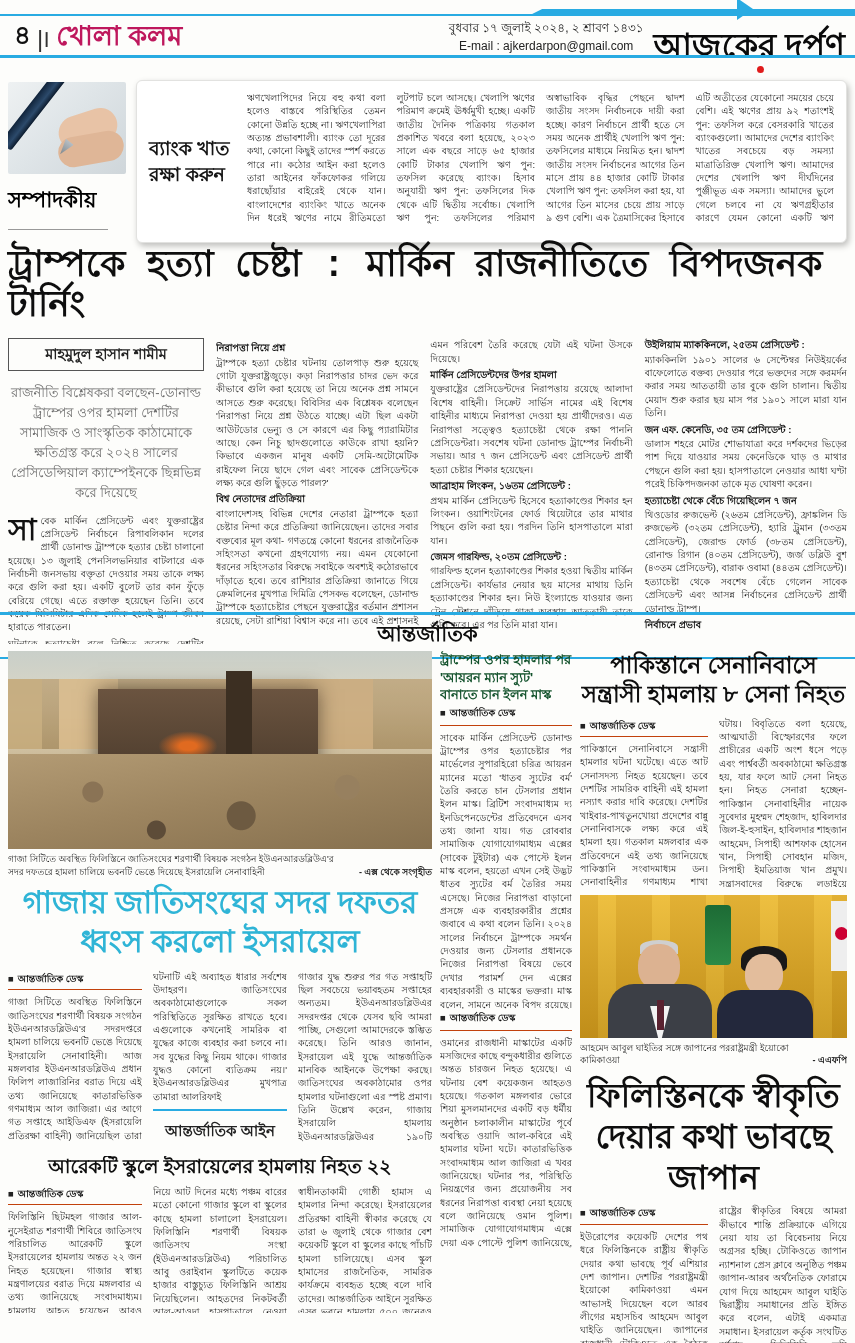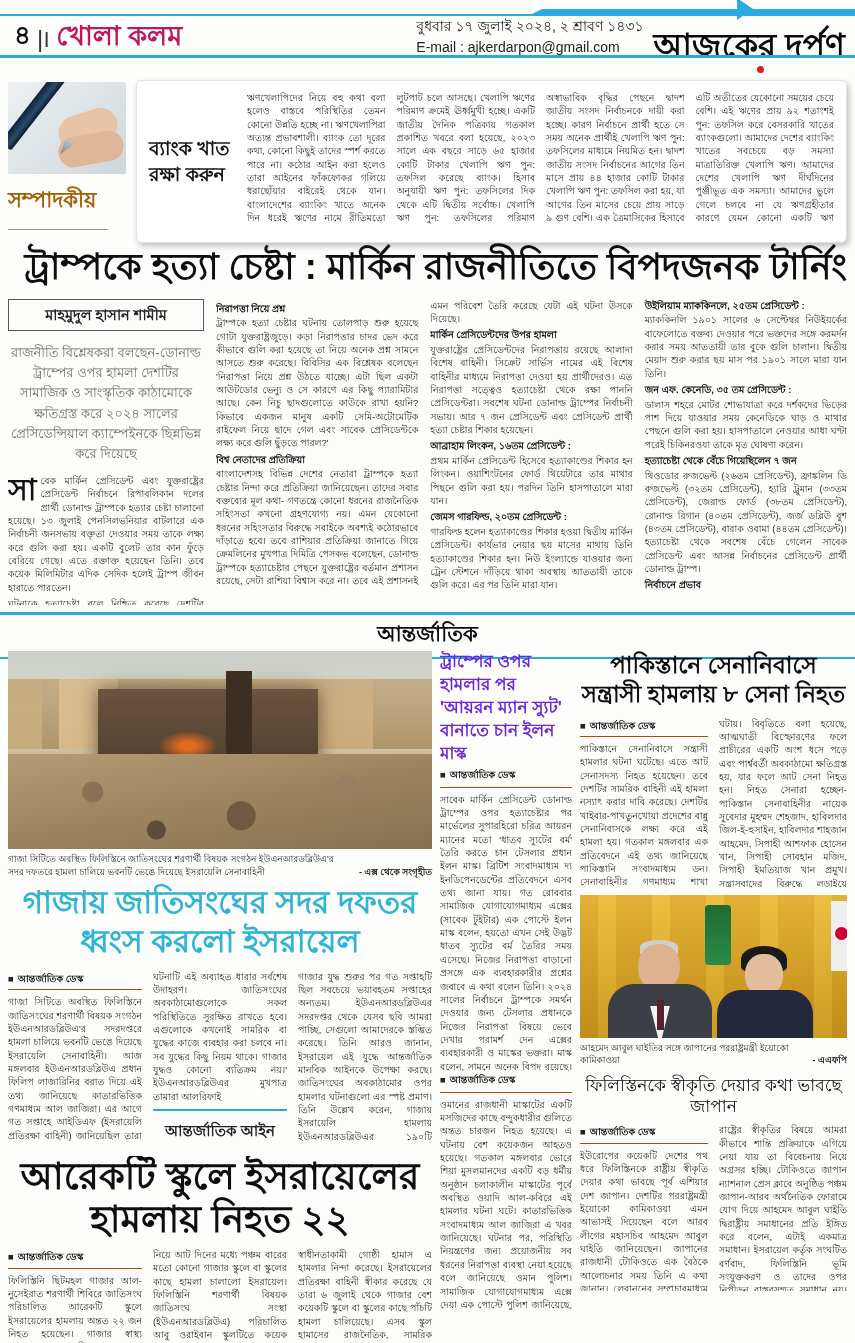--- a/index.html
+++ b/index.html
@@ -11,42 +11,42 @@
   }
   
   .rule-top { position:absolute; left:0; top:14px; width:100%; height:2px; background:#29abe2; }
   .rule-top-right { position:absolute; right:0; top:9px; width:38%; height:6px; background:#29abe2;
     clip-path:polygon(12px 0,100% 0,100% 100%,0 100%); }
   .rule-header-bottom { position:absolute; left:0; top:55px; width:100%; height:3px; background:#29abe2; }
   .header-row { position:absolute; left:14px; right:10px; top:18px; height:38px; display:flex; align-items:center; }
   .page-no { font-size:26px; font-weight:bold; color:#111; }
   .page-sep { font-size:24px; color:#333; margin:0 8px 0 6px; font-weight:normal; letter-spacing:-2px; }
   .section-name { font-size:27px; font-weight:bold; color:#be185d; }
-  .header-mid { margin-left:auto; text-align:left; font-size:14px; line-height:1.5; color:#222; }
+  .header-mid { margin-left:auto; text-align:center; font-size:12px; line-height:1.5; color:#222; }
   .masthead-wrap { display:flex; align-items:center; margin-left:10px;flex-direction:column; }
   .masthead-arrow { width:0; height:0; border-left:16px solid #29abe2; border-top:11px solid transparent; border-bottom:11px solid transparent; margin-right:8px; }
   .masthead { position:relative; font-size:33px; font-weight:bold; color:#0a0a0a; letter-spacing:0px; }
   .masthead-dot { position:absolute; left:54%; bottom:3px; width:7px; height:7px; border-radius:50%; background:#e01b1b; }
   
   #editorial { position:absolute; left:8px; right:8px; top:80px; height:163px; display:flex; }
   .edit-left { width:128px; flex:none; padding-top:2px; }
   .pen-photo { width:118px; height:92px; position:relative; overflow:hidden; border-radius:2px;
     background:linear-gradient(135deg,#eef1f2 0%,#dfe5e8 45%,#cfd6da 100%); }
   .pen-body { position:absolute; left:18px; top:-16px; width:14px; height:90px; background:linear-gradient(90deg,#10233a,#2c4a6b 60%,#0d1c2e); transform:rotate(38deg); border-radius:3px; }
   .pen-tip { position:absolute; left:52px; top:58px; width:10px; height:16px; background:linear-gradient(#b8bfc4,#7e878d); transform:rotate(38deg); clip-path:polygon(50% 100%,0 0,100% 0); }
   .hand-1 { position:absolute; right:8px; top:30px; width:60px; height:34px; background:#e8c3a6; border-radius:18px; transform:rotate(-18deg); }
   .hand-2 { position:absolute; right:2px; top:52px; width:66px; height:30px; background:#dfb697; border-radius:16px; transform:rotate(-10deg); }
-  .edit-label { font-size:21px; font-weight:bold; margin-top:10px; color:#a16207; }
+  .edit-label { font-size:21px; font-weight:bold; margin-top:10px; color:#000000; }
   .edit-label-rule { width:100px; height:1px; background:#999; margin-top:10px; }
   .edit-box { flex:1; border:1px solid #e2e2e0; border-radius:6px; box-shadow:2px 3px 6px rgba(0,0,0,.25); padding:10px 12px; display:flex; background:#fff; }
   .edit-title { width:86px; flex:none; font-size:19px; font-weight:bold; line-height:1.35; align-self:center; color:#151515; }
   .edit-body { flex:1; margin-left:12px; column-count:4; column-gap:11px; font-size:8.4px; line-height:1.5; text-align:justify; color:#2b2b2b; height:138px; overflow:hidden; }
   
   #trump { position:absolute; left:8px; right:8px; top:247px; height:362px; }
-  .trump-headline { text-align:right; font-size:36px; font-weight:bold; color:#0e0e0e; line-height:1.1; }
+  .trump-headline { text-align:left; font-size:36px; font-weight:bold; color:#0e0e0e; line-height:1.1;font-family:Liberation Mono, monospace; }
   .trump-grid { display:grid; grid-template-columns:196px 1fr; gap:12px; margin-top:12px; height:306px; overflow:hidden; }
   .trump-intro { overflow:hidden; }
   .author-box { border:1.5px solid #555; padding:5px 4px; text-align:center; font-size:14.5px; font-weight:bold; color:#222; }
   .trump-lead { margin:12px 2px 10px 2px; text-align:center; font-size:13px; line-height:1.55; color:#6b6b6b; }
   .bodytext { font-size:9.4px; line-height:1.42; text-align:justify; color:#1f1f1f; }
   .dropcap { float:left; font-size:30px; line-height:.9; font-weight:bold; padding:2px 4px 0 0; color:#111; }
   .trump-body { column-count:3; column-gap:12px; column-fill:auto; height:306px; overflow:hidden; }
   .trump-body p, .trump-intro p { margin-bottom:3px; }
   .subhead { font-size:9.6px; font-weight:bold; margin:3px 0 1px 0; color:#111; }
   
@@ -76,25 +76,25 @@
   .photo-caption .credit { flex:none; font-weight:bold; align-self:flex-end; margin-left:22px; }
   .gaza-headline { margin-top:6px; text-align:center; font-size:31px; line-height:1.25; font-weight:bold; color:#2fb4d6; }
   .desk-byline { font-size:9.5px; font-weight:bold; color:#111; padding:2px 0 4px 0; border-bottom:1px solid #c2410c; margin-bottom:5px; }
   .desk-byline .bullet { color:#222; margin-right:4px; }
   .col-row { display:flex; gap:11px; margin-top:8px; }
   .ncol { flex:1; overflow:hidden; }
   .gaza-cols { height:172px; }
   .inset-box { border-top:2px solid #29abe2; border-bottom:2px solid #29abe2; text-align:center; font-size:15px; line-height:1.4; font-weight:bold; color:#222; padding:9px 2px; margin:6px 0; }
   
   #school { position:absolute; left:8px; top:1156px; width:424px; height:187px; overflow:hidden; }
-  .school-headline { font-size:37px; font-weight:bold; text-align:center; color:#0e0e0e; line-height:1.15; }
+  .school-headline { font-size:19px; font-weight:bold; text-align:center; color:#0e0e0e; line-height:1.15; }
   .school-cols { height:128px; margin-top:7px; }
   
   #midcol { position:absolute; left:440px; top:651px; width:132px; height:692px; overflow:hidden; }
-  .musk-headline { font-size:17px; font-weight:bold; line-height:1.35; color:#6d28d9; }
+  .musk-headline { font-size:13px; font-weight:bold; line-height:1.35; color:#14532d; }
   .musk-body { height:278px; overflow:hidden; margin-top:4px; }
   .oman-headline { font-size:16.5px; font-weight:bold; line-height:1.3; color:#0e0e0e; margin-top:8px; }
   .oman-body { margin-top:4px; height:212px; overflow:hidden; }
   
   #rightcol { position:absolute; left:580px; top:651px; width:267px; height:692px; overflow:hidden; }
   .pak-headline { font-size:23px; font-weight:bold; text-align:center; line-height:1.25; color:#0e0e0e; }
   .pak-cols { height:170px; margin-top:8px; }
   .dip-photo { width:267px; height:143px; position:relative; overflow:hidden; margin-top:8px;
      background:repeating-linear-gradient(90deg,#d8a21e 0 18px,#e8b62e 18px 36px,#d8a21e 36px 54px); }
   .dip-photo:before { content:""; position:absolute; inset:0; background:linear-gradient(rgba(255,220,120,.25),rgba(120,80,10,.25)); }
@@ -104,21 +104,21 @@
   .man { position:absolute; left:28px; bottom:-8px; width:104px; height:104px; }
   .man .suit { position:absolute; bottom:0; width:100%; height:62px; background:#3c3f46; border-radius:26px 26px 0 0; }
   .man .shirt { position:absolute; bottom:0; left:42px; width:20px; height:40px; background:#f2f2f2; clip-path:polygon(0 0,100% 0,50% 100%); }
   .man .tie { position:absolute; bottom:16px; left:49px; width:7px; height:30px; background:#5a2230; }
   .man .head { position:absolute; bottom:56px; left:30px; width:42px; height:46px; border-radius:46%; background:#dcb291; }
   .man .hair { position:absolute; bottom:92px; left:32px; width:38px; height:14px; border-radius:50% 50% 0 0; background:#cfcfcf; }
   .woman { position:absolute; right:34px; bottom:-8px; width:96px; height:96px; }
   .woman .suit { position:absolute; bottom:0; width:100%; height:56px; background:#23283c; border-radius:24px 24px 0 0; }
   .woman .head { position:absolute; bottom:50px; left:28px; width:38px; height:42px; border-radius:46%; background:#e3bd9c; }
   .woman .hair { position:absolute; bottom:74px; left:24px; width:46px; height:26px; border-radius:50% 50% 20% 20%; background:#191919; }
-  .japan-headline { font-size:17px; font-weight:normal; text-align:center; line-height:1.25; color:#0e0e0e; margin-top:8px; }
+  .japan-headline { font-size:33px; font-weight:bold; text-align:center; line-height:1.25; color:#0e0e0e; margin-top:8px; }
   .japan-cols { height:168px; margin-top:6px; }
 </style>
 </head>
 <body>
 
 <div id="page">
 
   <div class="rule-top"></div>
   <div class="rule-top-right"></div>
   <div class="header-row">
@@ -169,21 +169,21 @@
         <p>বাংলাদেশসহ বিভিন্ন দেশের নেতারা ট্রাম্পকে হত্যা চেষ্টার নিন্দা করে প্রতিক্রিয়া জানিয়েছেন। তাদের সবার বক্তব্যের মূল কথা- গণতন্ত্রে কোনো ধরনের রাজনৈতিক সহিংসতা কখনো গ্রহণযোগ্য নয়। এমন যেকোনো ধরনের সহিংসতার বিরুদ্ধে সবাইকে অবশ্যই কঠোরভাবে দাঁড়াতে হবে। তবে রাশিয়ার প্রতিক্রিয়া জানাতে গিয়ে ক্রেমলিনের মুখপাত্র দিমিত্রি পেসকভ বলেছেন, ডোনাল্ড ট্রাম্পকে হত্যাচেষ্টার পেছনে যুক্তরাষ্ট্রের বর্তমান প্রশাসন রয়েছে, সেটা রাশিয়া বিশ্বাস করে না। তবে এই প্রশাসনই এমন পরিবেশ তৈরি করেছে যেটা এই ঘটনা উসকে দিয়েছে।</p>
         <div class="subhead">মার্কিন প্রেসিডেন্টদের উপর হামলা</div>
         <p>যুক্তরাষ্ট্রের প্রেসিডেন্টদের নিরাপত্তায় রয়েছে আলাদা বিশেষ বাহিনী। সিক্রেট সার্ভিস নামের এই বিশেষ বাহিনীর মাধ্যমে নিরাপত্তা দেওয়া হয় প্রার্থীদেরও। এত নিরাপত্তা সত্ত্বেও হত্যাচেষ্টা থেকে রক্ষা পাননি প্রেসিডেন্টরা। সবশেষ ঘটনা ডোনাল্ড ট্রাম্পের নির্বাচনী সভায়। আর ৭ জন প্রেসিডেন্ট এবং প্রেসিডেন্ট প্রার্থী হত্যা চেষ্টার শিকার হয়েছেন।</p>
         <div class="subhead">আব্রাহাম লিংকন, ১৬তম প্রেসিডেন্ট :</div>
         <p>প্রথম মার্কিন প্রেসিডেন্ট হিসেবে হত্যাকাণ্ডের শিকার হন লিংকন। ওয়াশিংটনের ফোর্ড থিয়েটারে তার মাথার পিছনে গুলি করা হয়। পরদিন তিনি হাসপাতালে মারা যান।</p>
         <div class="subhead">জেমস গারফিল্ড, ২০তম প্রেসিডেন্ট :</div>
         <p>গারফিল্ড হলেন হত্যাকাণ্ডের শিকার হওয়া দ্বিতীয় মার্কিন প্রেসিডেন্ট। কার্যভার নেয়ার ছয় মাসের মাথায় তিনি হত্যাকাণ্ডের শিকার হন। নিউ ইংল্যান্ডে যাওয়ার জন্য ট্রেন স্টেশনে দাঁড়িয়ে থাকা অবস্থায় আততায়ী তাকে গুলি করে। এর পর তিনি মারা যান।</p>
         <div class="subhead">উইলিয়াম ম্যাককিনলে, ২৫তম প্রেসিডেন্ট :</div>
         <p>ম্যাককিনলি ১৯০১ সালের ৬ সেপ্টেম্বর নিউইয়র্কের বাফেলোতে বক্তব্য দেওয়ার পরে ভক্তদের সঙ্গে করমর্দন করার সময় আততায়ী তার বুকে গুলি চালান। দ্বিতীয় মেয়াদ শুরু করার ছয় মাস পর ১৯০১ সালে মারা যান তিনি।</p>
         <div class="subhead">জন এফ. কেনেডি, ৩৫ তম প্রেসিডেন্ট :</div>
-        <p>ডালাস শহরে মোটর শোভাযাত্রা করে দর্শকদের ভিড়ের পাশ দিয়ে যাওয়ার সময় কেনেডিকে ঘাড় ও মাথার পেছনে গুলি করা হয়। হাসপাতালে নেওয়ার আধা ঘণ্টা পরেই চিকিনরওযা তাকে মৃত ঘোষণা করেন।</p>
+        <p>ডালাস শহরে মোটর শোভাযাত্রা করে দর্শকদের ভিড়ের পাশ দিয়ে যাওয়ার সময় কেনেডিকে ঘাড় ও মাথার পেছনে গুলি করা হয়। হাসপাতালে নেওয়ার আধা ঘণ্টা পরেই চিকিপদজনকা তাকে মৃত ঘোষণা করেন।</p>
         <div class="subhead">হত্যাচেষ্টা থেকে বেঁচে গিয়েছিলেন ৭ জন</div>
         <p>থিওডোর রুজভেল্ট (২৬তম প্রেসিডেন্ট), ফ্রাঙ্কলিন ডি রুজভেল্ট (৩২তম প্রেসিডেন্ট), হ্যারি ট্রুমান (৩৩তম প্রেসিডেন্ট), জেরাল্ড ফোর্ড (৩৮তম প্রেসিডেন্ট), রোনাল্ড রিগান (৪০তম প্রেসিডেন্ট), জর্জ ডব্লিউ বুশ (৪৩তম প্রেসিডেন্ট), বারাক ওবামা (৪৪তম প্রেসিডেন্ট)। হত্যাচেষ্টা থেকে সবশেষ বেঁচে গেলেন সাবেক প্রেসিডেন্ট এবং আসন্ন নির্বাচনের প্রেসিডেন্ট প্রার্থী ডোনাল্ড ট্রাম্প।</p>
         <div class="subhead">নির্বাচনে প্রভাব</div>
 
       </div>
     </div>
   </div>
 
   <div id="intl-divider">
     <div class="div-line1"></div>

